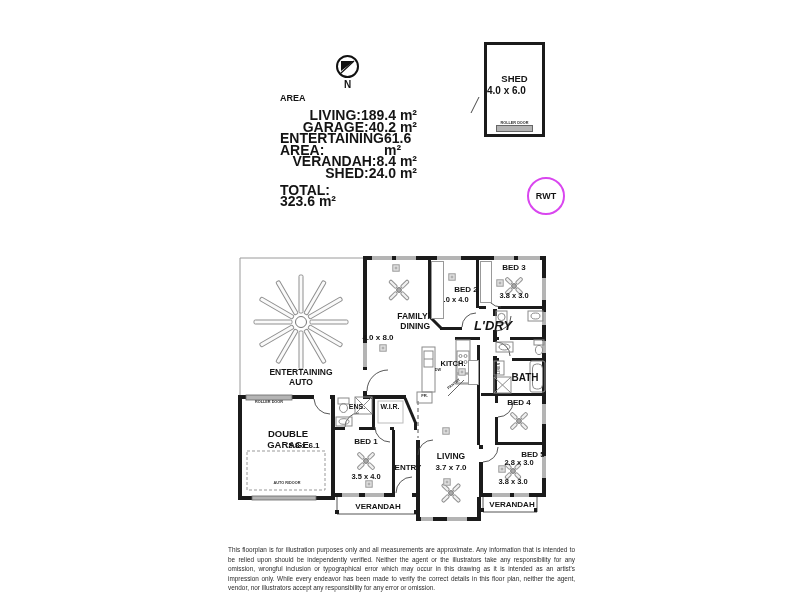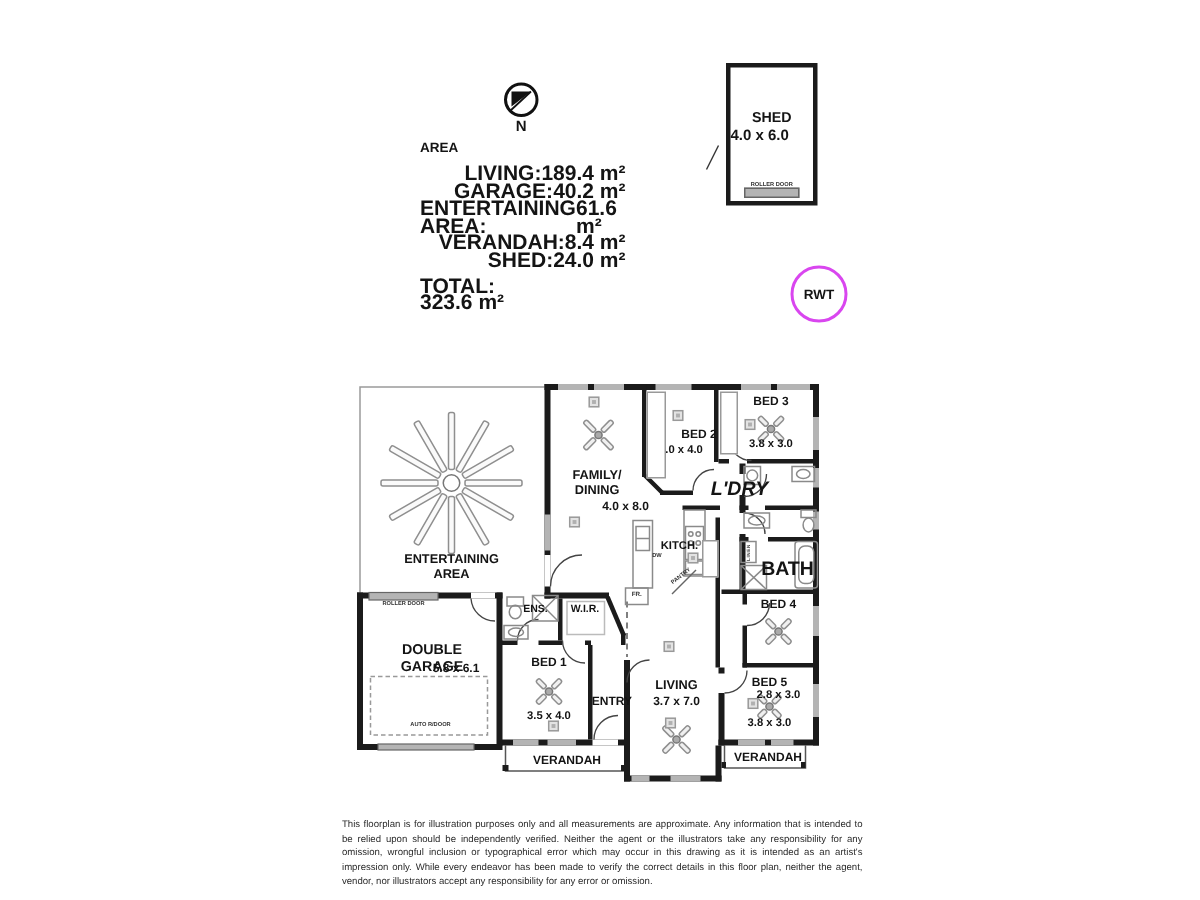--- a/index.html
+++ b/index.html
@@ -359,33 +359,33 @@
   <div id="shed">
     <div class="nm">SHED</div>
     <div class="dm">4.0 x 6.0</div>
     <div class="rl">ROLLER DOOR</div>
     <div class="bar"></div>
   </div>
 
   <div id="rwt">RWT</div>
 
   <div class="lbl" style="left:247px;top:368px;width:108px;font-size:8.5px;">ENTERTAINING
-AREA</div>
-  <div class="lbl" style="left:366px;top:312px;width:64px;font-size:8.5px;">FAMILY/
+AUTO</div>
+  <div class="lbl" style="left:366px;top:312px;width:64px;font-size:8.5px;text-align:right;">FAMILY/
 DINING</div>
-  <div class="lbl" style="left:385px;top:333px;width:64px;font-size:8px;">4.0 x 8.0</div>
+  <div class="lbl" style="left:346px;top:333px;width:64px;font-size:8px;">4.0 x 8.0</div>
   <div class="lbl" style="left:440px;top:285px;width:52px;font-size:8px;">BED 2</div>
   <div class="lbl" style="left:428px;top:296px;width:52px;font-size:7.5px;">3.0 x 4.0</div>
   <div class="lbl" style="left:490px;top:263px;width:48px;font-size:8px;">BED 3</div>
   <div class="lbl" style="left:486px;top:292px;width:56px;font-size:7.5px;">3.8 x 3.0</div>
   <div class="lbl" style="left:470px;top:319px;width:46px;font-size:13px;font-style:italic;">L'DRY</div>
-  <div class="lbl" style="left:506px;top:372px;width:38px;font-size:13px;">BATH</div>
+  <div class="lbl" style="left:506px;top:372px;width:38px;font-size:10px;">BATH</div>
   <div class="lbl" style="left:494px;top:398px;width:50px;font-size:8px;">BED 4</div>
   <div class="lbl" style="left:492px;top:427px;width:54px;font-size:7.5px;margin-top:32px;">2.8 x 3.0</div>
-  <div class="lbl" style="left:486px;top:450px;width:54px;font-size:8px;">BED 5</div>
+  <div class="lbl" style="left:506px;top:450px;width:54px;font-size:8px;">BED 5</div>
   <div class="lbl" style="left:484px;top:478px;width:58px;font-size:7.5px;">3.8 x 3.0</div>
   <div class="lbl" style="left:434px;top:360px;width:38px;font-size:7.5px;">KITCH.</div>
   <div class="lbl" style="left:424px;top:452px;width:54px;font-size:8.5px;">LIVING</div>
   <div class="lbl" style="left:423px;top:463px;width:56px;font-size:8px;">3.7 x 7.0</div>
   <div class="lbl" style="left:393px;top:463px;width:30px;font-size:8px;">ENTRY</div>
   <div class="lbl" style="left:340px;top:437px;width:52px;font-size:8px;">BED 1</div>
   <div class="lbl" style="left:338px;top:473px;width:56px;font-size:7.5px;">3.5 x 4.0</div>
   <div class="lbl" style="left:343px;top:403px;width:28px;font-size:7px;">ENS.</div>
   <div class="lbl" style="left:374px;top:403px;width:32px;font-size:7px;">W.I.R.</div>
   <div class="lbl" style="left:246px;top:429px;width:84px;font-size:9.5px;">DOUBLE GARAGE</div>

